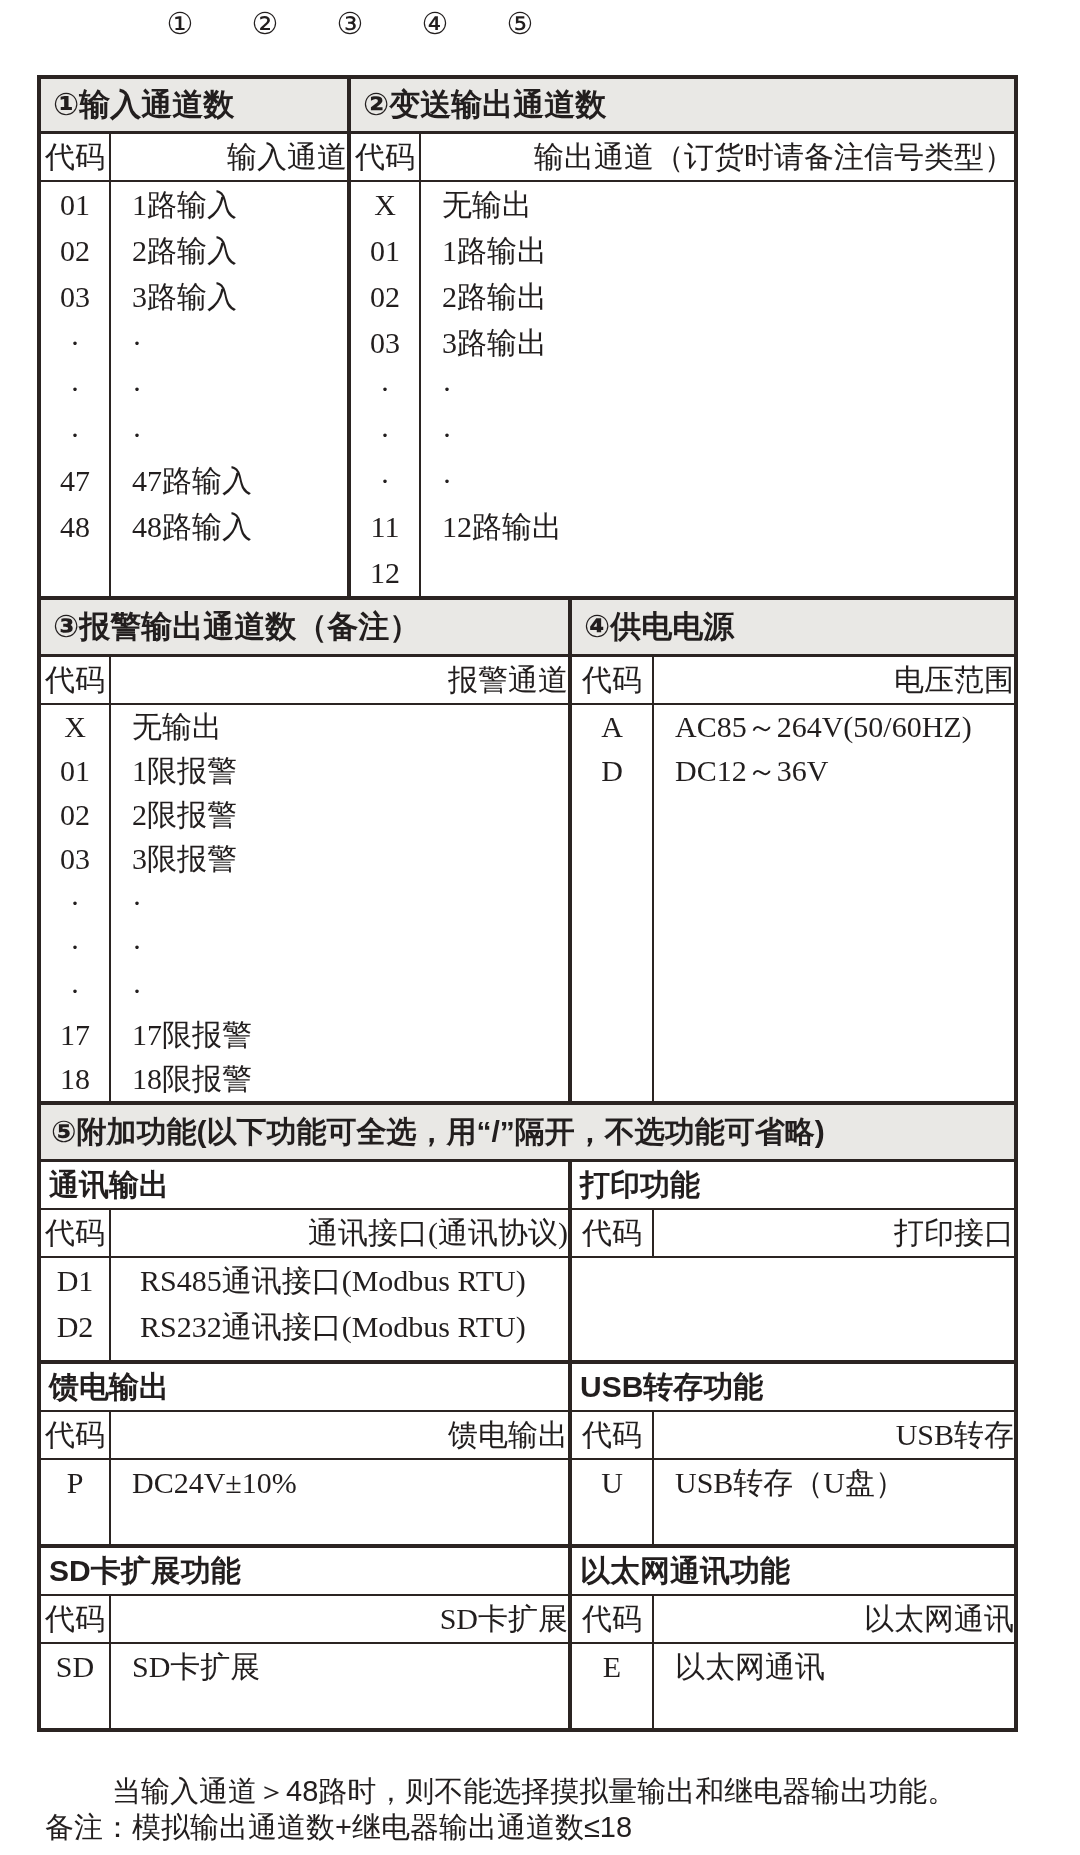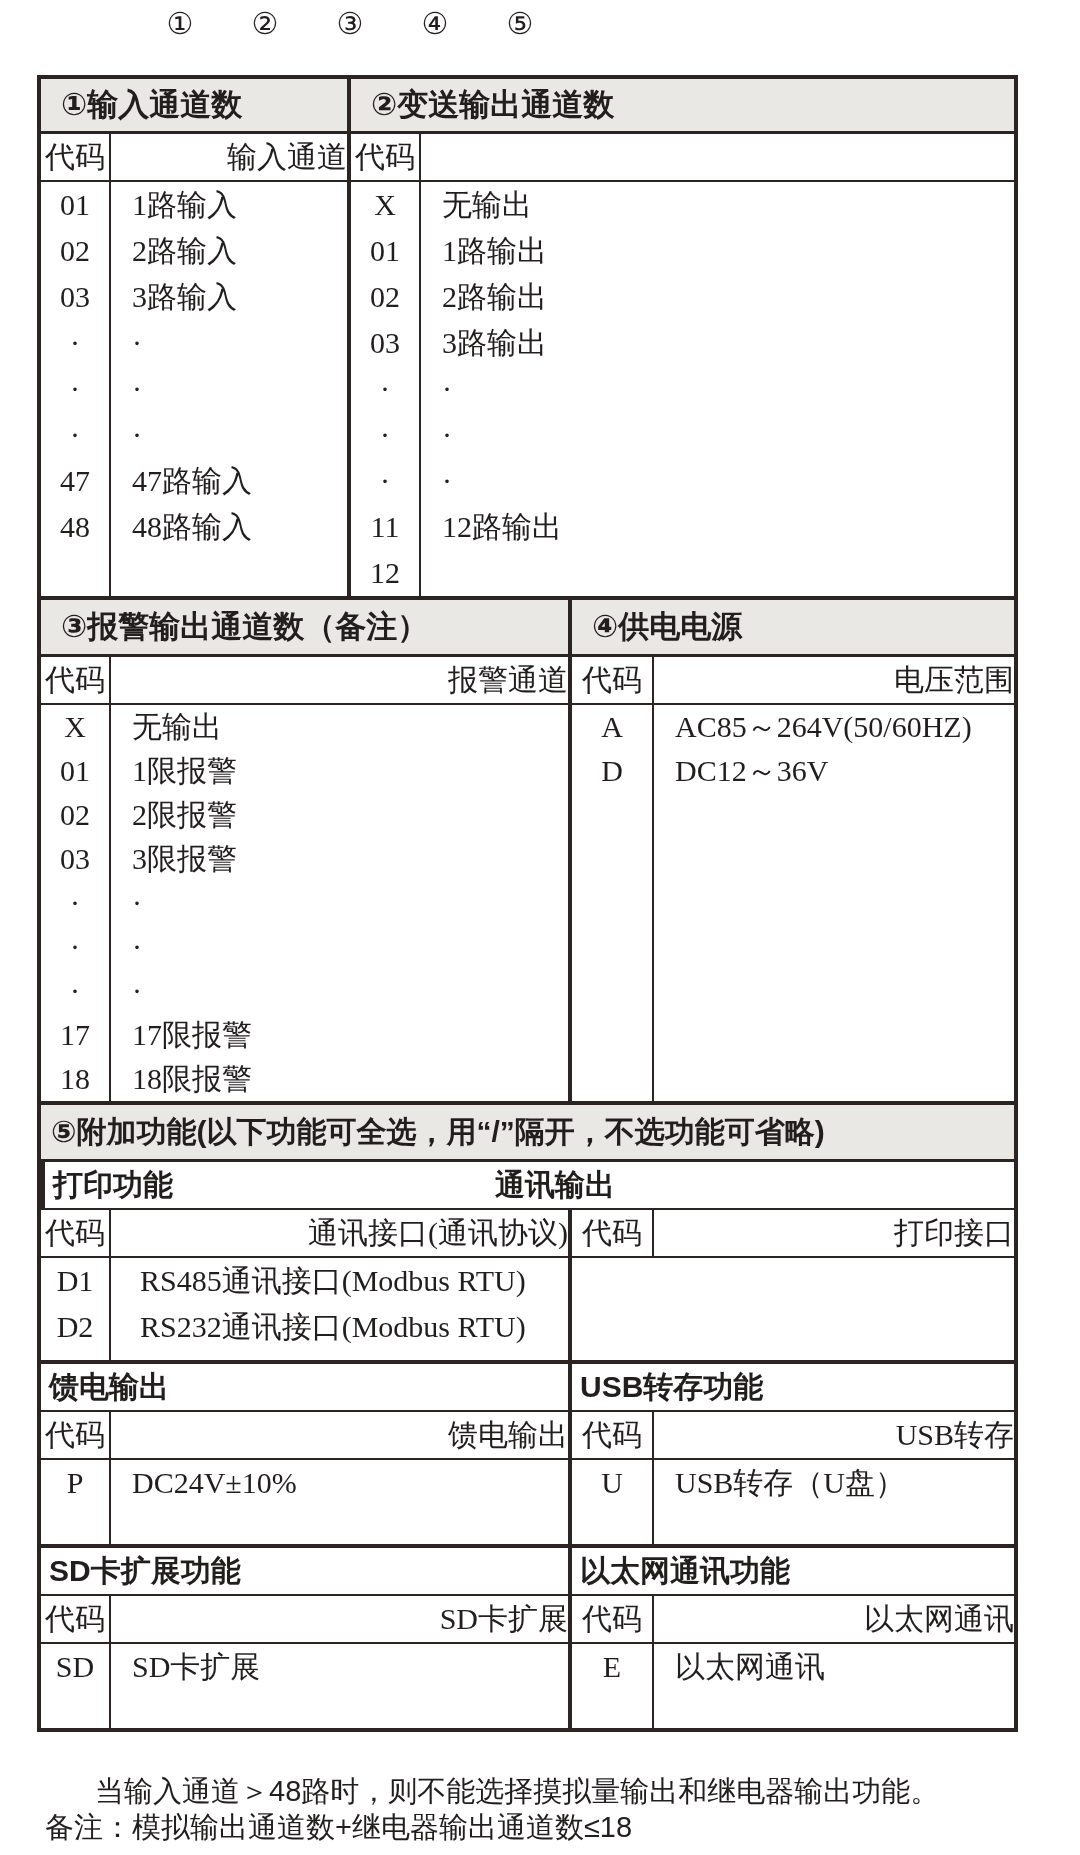--- a/index.html
+++ b/index.html
@@ -17,21 +17,21 @@
   
   .tbl{position:absolute;left:37px;top:75px;width:981px;border:4px solid var(--ink);
        box-sizing:border-box;background:#fff;}
   .block{box-sizing:border-box;}
   .block + .block{border-top:4px solid var(--ink);}
   
   .titlebar{display:flex;background:var(--fill);border-bottom:3px solid var(--ink);
             font-family:"Liberation Sans","DejaVu Sans",sans-serif;font-weight:bold;}
   .t1{height:52px;line-height:52px;font-size:31px;}
   .t2{height:54px;line-height:54px;font-size:31px;}
-  .tcell{padding-left:20px;box-sizing:border-box;white-space:nowrap;overflow:hidden;}
+  .tcell{padding-left:12px;box-sizing:border-box;white-space:nowrap;overflow:hidden;}
   .tfull{width:100%;padding-left:10px;box-sizing:border-box;white-space:nowrap;font-size:30px;border-radius:17px;}
   
   .wL1{width:306px;}
   .wL2{width:527px;}
   .wR{flex:1;border-left:4px solid var(--ink);}
   .duo{display:flex;}
   .half{box-sizing:border-box;}
   .half.r{border-left:4px solid var(--ink);}
   
   .shdr{display:flex;border-bottom:2px solid var(--ink);font-size:30px;}
@@ -106,20 +106,21 @@
               <div class="ln">·</div>
               <div class="ln">·</div>
               <div class="ln">47路输入</div>
               <div class="ln">48路输入</div>
             </div>
           </div>
         </div>
         <div class="half r" style="flex:1">
           <div class="shdr h46">
             <div class="hc cw70 h46">代码</div>
+            <div class="hd">输出通道（订货时请备注信号类型）</div>
           </div>
           <div class="body bh1 lh46">
             <div class="ccol cw70">
               <div class="ln">X</div>
               <div class="ln">01</div>
               <div class="ln">02</div>
               <div class="ln">03</div>
               <div class="ln">·</div>
               <div class="ln">·</div>
               <div class="ln">·</div>
@@ -196,22 +197,22 @@
       </div>
     </div>
 
     <div class="block">
       <div class="titlebar t2">
         <div class="tfull">⑤附加功能(以下功能可全选，用“/”隔开，不选功能可省略)</div>
       </div>
 
       <div class="sub">
         <div class="subtitle st">
+          <div class="tcell wL2">通讯输出</div>
           <div class="tcell wR">打印功能</div>
-          <div class="tcell wL2">通讯输出</div>
         </div>
         <div class="duo">
           <div class="half wL2">
             <div class="shdr h46">
               <div class="hc cw70 h46">代码</div>
               <div class="hd">通讯接口(通讯协议)</div>
             </div>
             <div class="body bh3 lh46">
               <div class="ccol cw70">
                 <div class="ln">D1</div>
@@ -303,15 +304,15 @@
               </div>
             </div>
           </div>
         </div>
       </div>
 
     </div>
   </div>
 
   <div class="note" style="left:45px;top:1808px">备注：模拟输出通道数+继电器输出通道数≤18</div>
-  <div class="note" style="left:95px;top:1772px">当输入通道＞48路时，则不能选择摸拟量输出和继电器输出功能。</div>
+  <div class="note" style="left:112px;top:1772px">当输入通道＞48路时，则不能选择摸拟量输出和继电器输出功能。</div>
 
 </div>
 
 </body></html>

